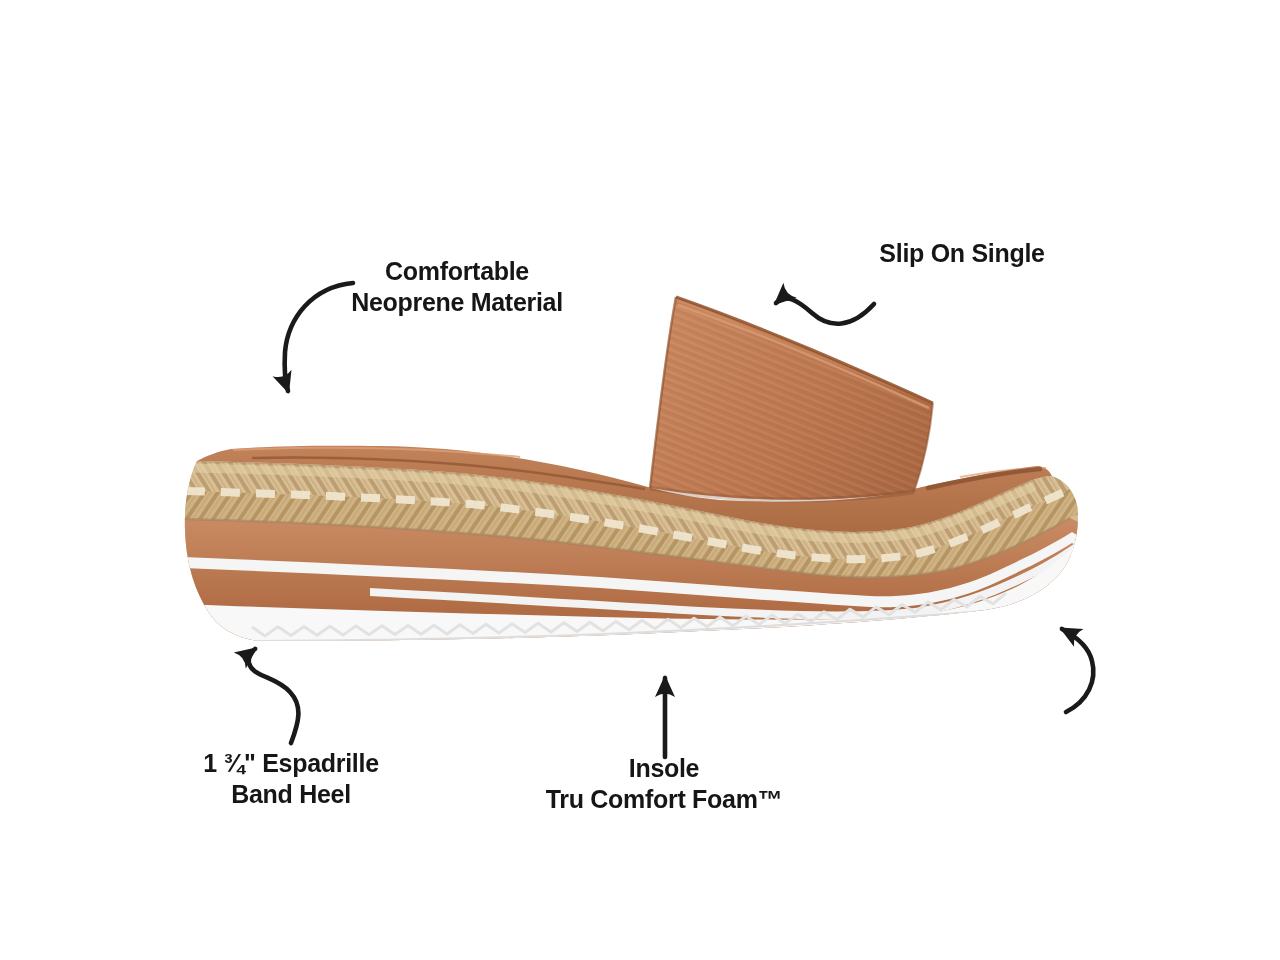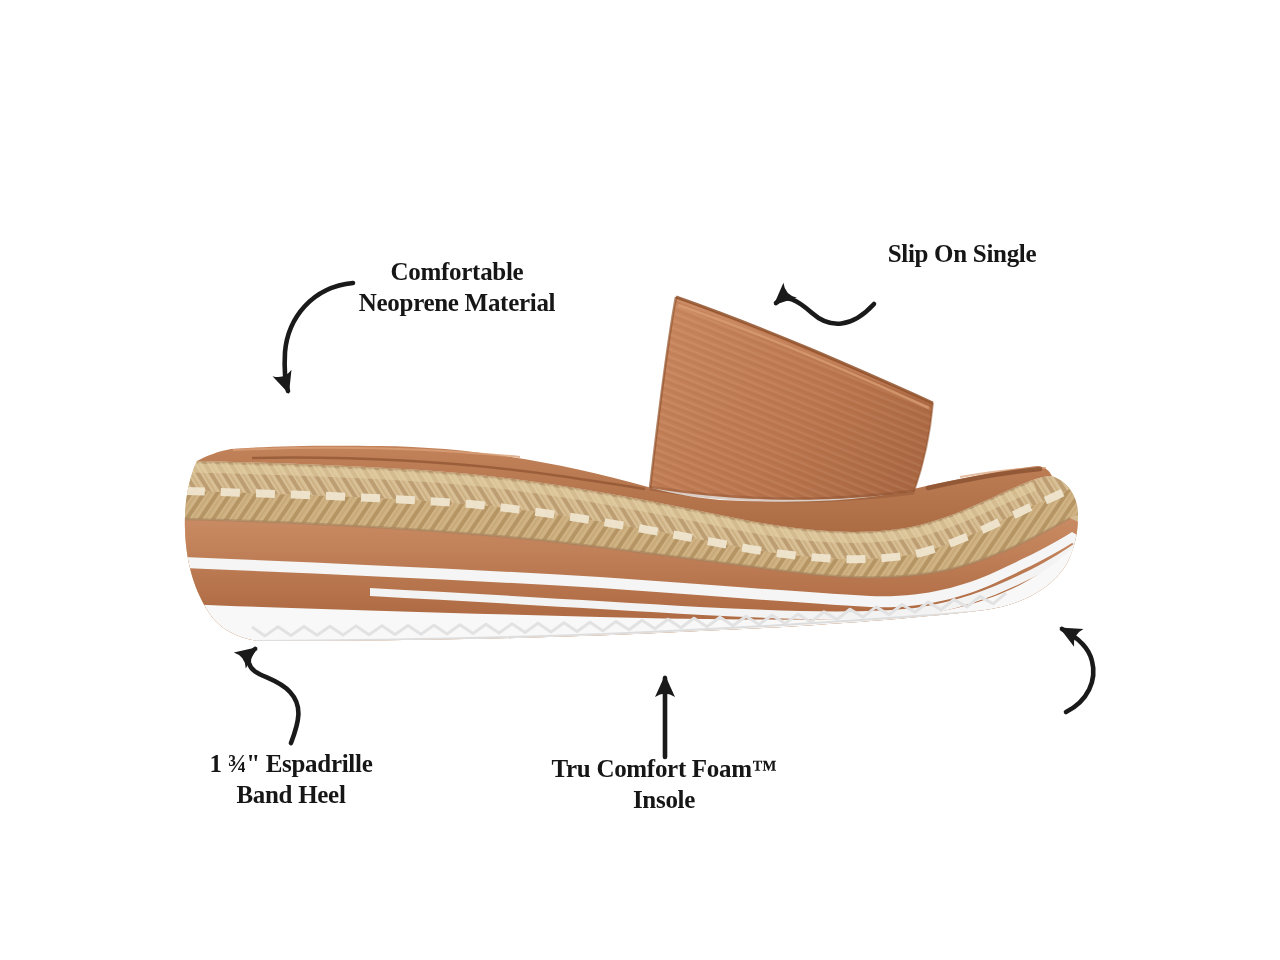--- a/index.html
+++ b/index.html
@@ -1,18 +1,18 @@
 <!DOCTYPE html>
 <html><head>
 <meta charset="utf-8">
 <style>
   html,body{margin:0;padding:0;background:#ffffff;}
   #stage{
     position:relative;width:1280px;height:960px;background:#ffffff;
-    font-family:Liberation Serif, serif;overflow:hidden;
+    font-family:Liberation Sans, sans-serif;overflow:hidden;
   }
   #shoe-svg{position:absolute;left:0;top:0;width:1280px;height:960px;}
   .callout{
     position:absolute;transform:translateX(-50%);
     text-align:center;color:#161616;
     font-weight:700;font-size:25px;line-height:31px;letter-spacing:-0.3px;
     white-space:nowrap;
   }
   .callout span{display:block;}
 </style>
@@ -131,17 +131,17 @@
   <span>Neoprene Material</span>
 </div>
 <div class="callout" style="left:962px;top:238px">
   <span>Slip On Single</span>
 </div>
 <div class="callout" style="left:291px;top:748px">
   <span>1 ¾" Espadrille</span>
   <span>Band Heel</span>
 </div>
 <div class="callout" style="left:664px;top:753px">
+  <span>Insole</span>
   <span>Tru Comfort Foam™</span>
-  <span>Insole</span>
 </div>
 
 </div>
 
 </body></html>

